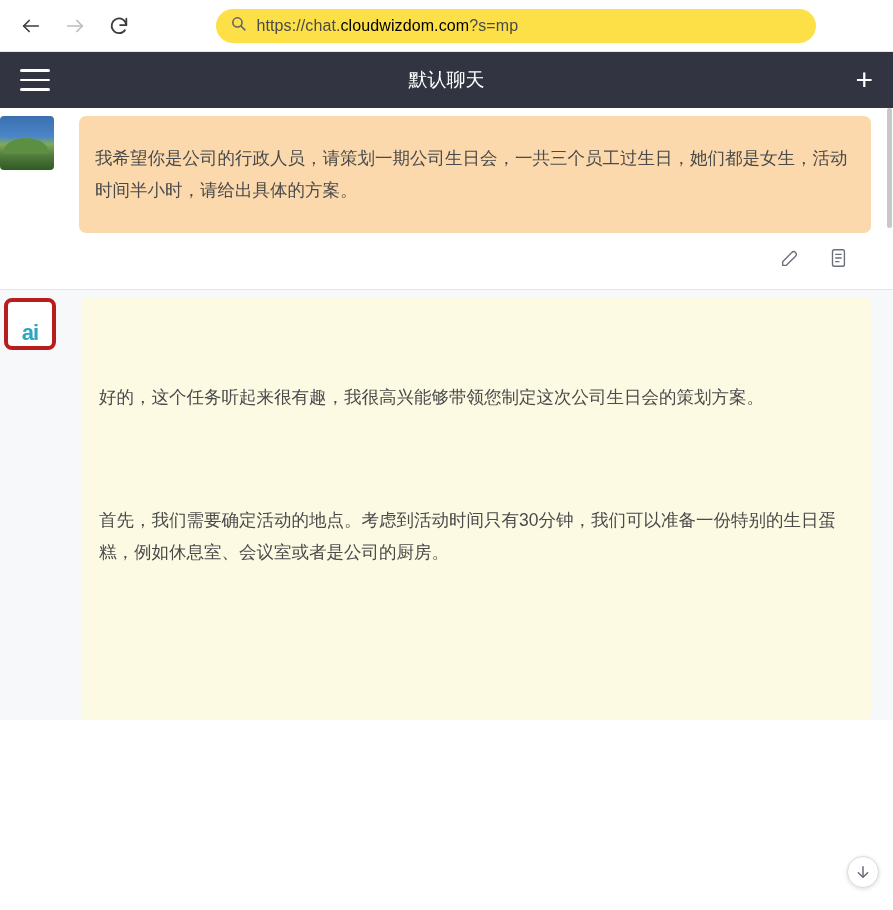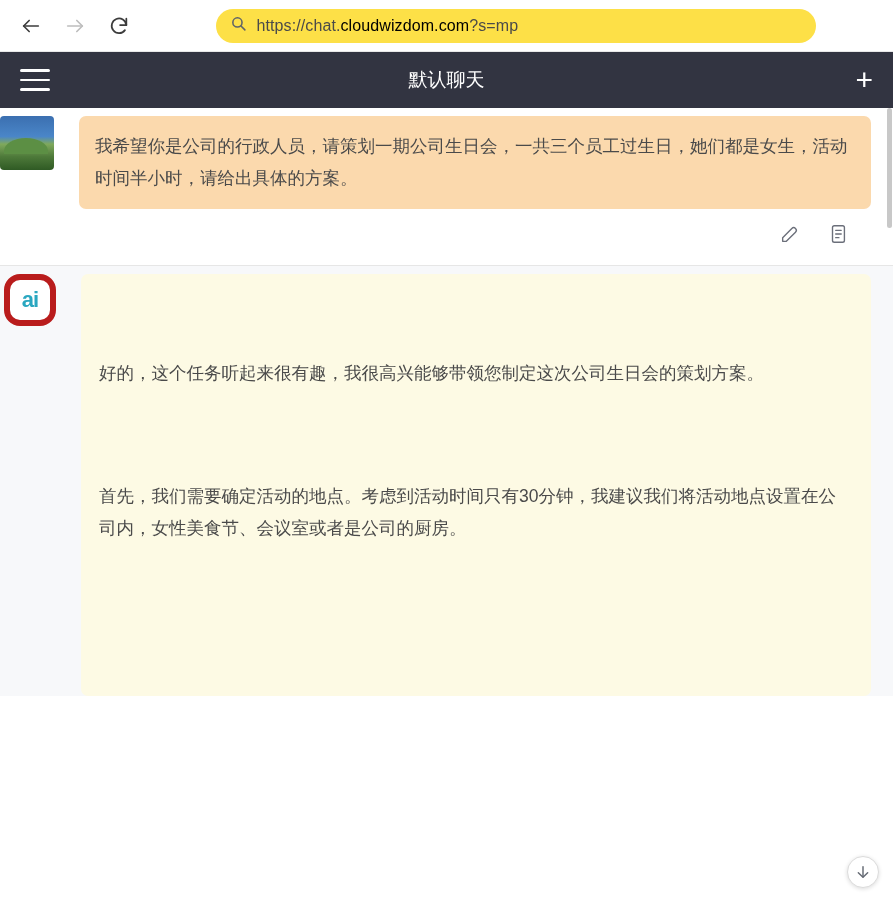--- a/index.html
+++ b/index.html
@@ -122,40 +122,40 @@
   .avatar.photo::after {
     content: "";
     position: absolute;
     left: 4px; right: 6px; top: 22px;
     height: 16px;
     background: #5c8f44;
     border-radius: 50% 50% 0 0 / 80% 80% 0 0;
   }
   .avatar.bot-logo {
     background: #ffffff;
-    border: 6px solid #b91c1c;
-    border-radius: 16px;
+    border: 4px solid #b91c1c;
+    border-radius: 8px;
     margin-left: 4px;
     width: 52px; height: 52px; flex: 0 0 52px;
     display: flex;
-    align-items: center;
+    align-items: flex-end;
     justify-content: center;
   }
   .logo-mark {
     font-size: 22px;
     font-weight: bold;
     color: #2aa7c0;
     letter-spacing: -1px;
   }
 
   .bubble-col { flex: 1 1 auto; padding-right: 22px; padding-left: 25px; }
 
   .bubble {
     border-radius: 7px;
-    padding: 14px 16px;
+    padding: 26px 16px;
     font-size: 17.5px;
     line-height: 1.85;
     color: #3a3a3a;
     white-space: pre-wrap;
   }
   .bubble.user {
     background: #fbd9ad;
     color: #4a4a4a;
   }
   .bubble.bot {
@@ -285,21 +285,21 @@
 
   <div class="divider"></div>
 
   <div class="msg-row bot">
     <div class="avatar bot-logo">
       <span class="logo-mark">ai</span>
     </div>
     <div class="bubble-col">
       <div class="bubble bot">
         <p>好的，这个任务听起来很有趣，我很高兴能够带领您制定这次公司生日会的策划方案。</p>
-        <p>首先，我们需要确定活动的地点。考虑到活动时间只有30分钟，我建议我们将活动地点设置在公司内，女性美食节、会议室或者是公司的厨房。</p>
+        <p>首先，我们需要确定活动的地点。考虑到活动时间只有30分钟，我们可以准备一份特别的生日蛋糕，例如休息室、会议室或者是公司的厨房。</p>
         
         
       </div>
     </div>
   </div>
 
   <div class="scroll-down">
     <svg width="16" height="16" viewBox="0 0 24 24" fill="none" stroke="currentColor" stroke-width="2.2" stroke-linecap="round" stroke-linejoin="round">
       <line x1="12" y1="4" x2="12" y2="19"></line>
         <polyline points="5,13 12,20 19,13"></polyline>

